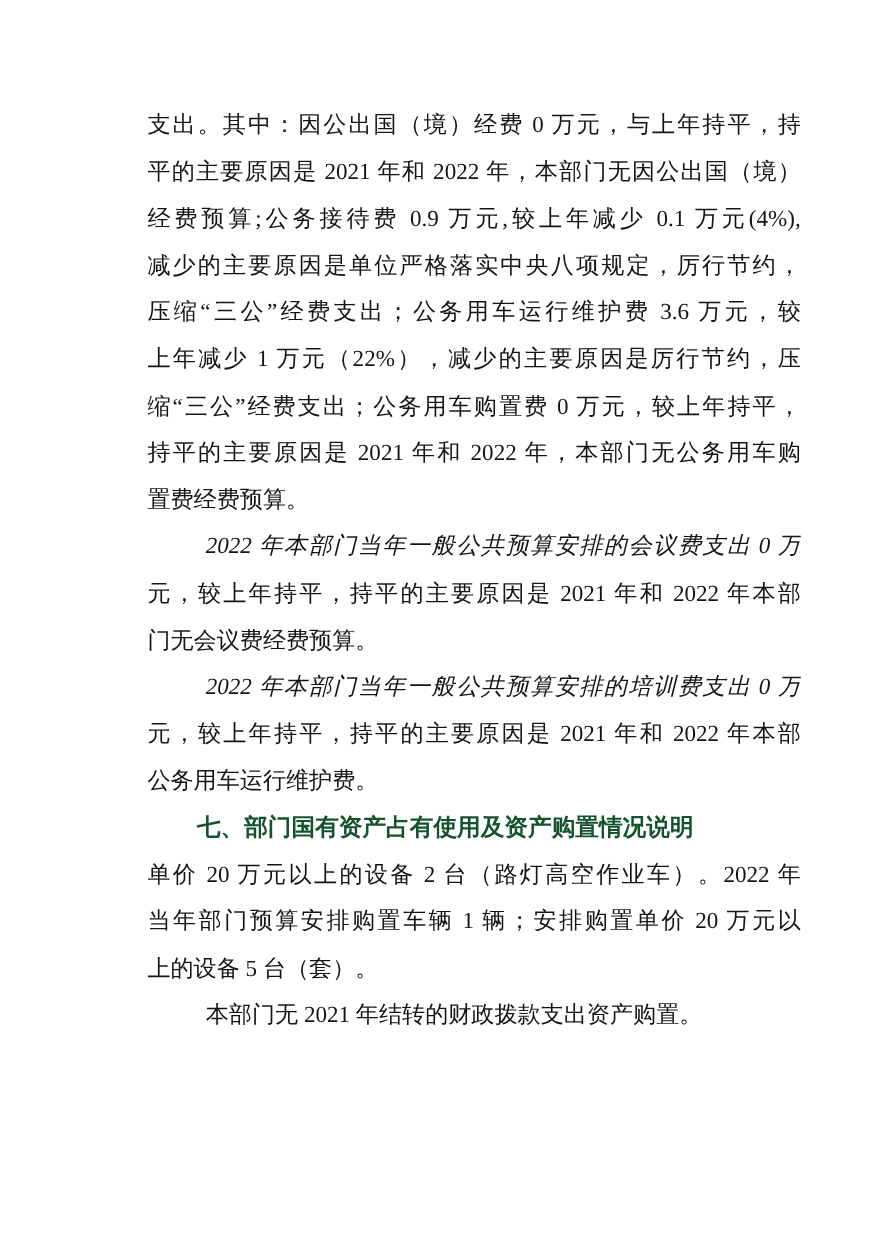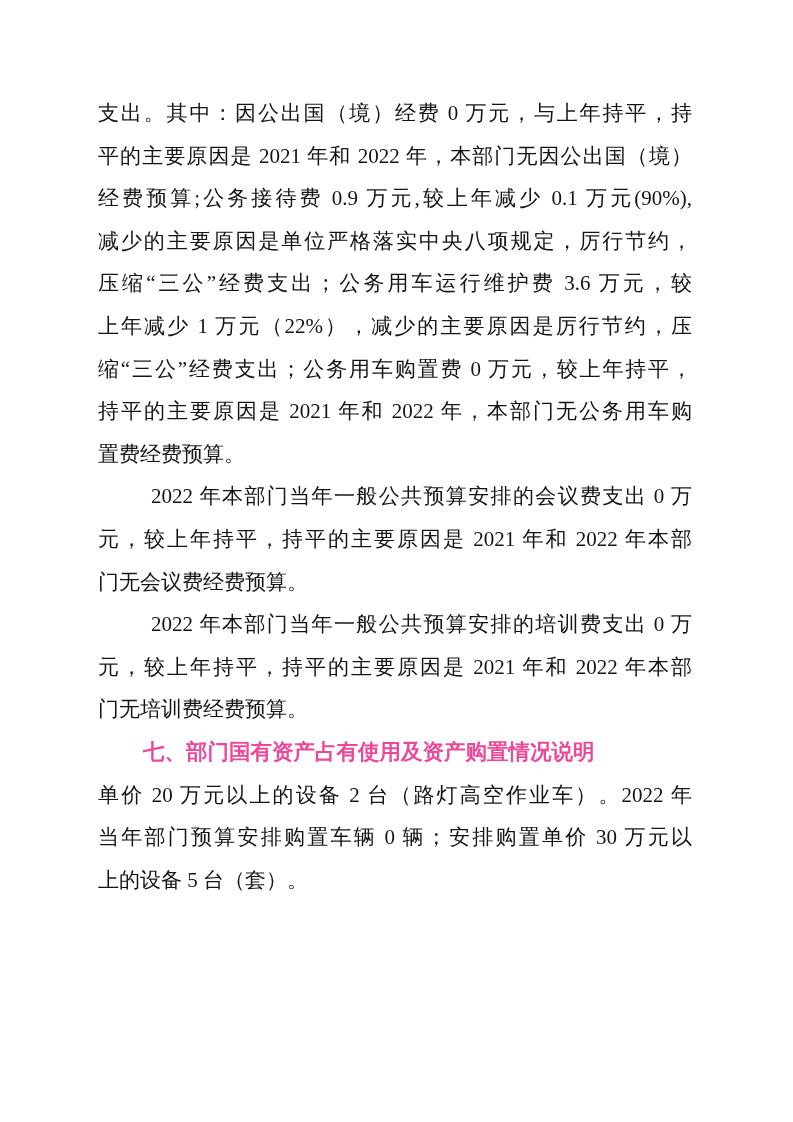--- a/index.html
+++ b/index.html
@@ -23,60 +23,63 @@
     width: 594px;
   }
   .line {
     box-sizing: border-box;
     width: 100%;
     height: 42.6px;
     line-height: 42.6px;
     font-size: 21px;
     text-align: left;
     white-space: nowrap;
+    margin-left: 36px;
   }
   .line.justify,
   .line.justify-indent {
     white-space: normal;
     text-align: justify;
     text-align-last: justify;
     overflow: hidden;
   }
   .line.justify-indent {
     padding-left: 53px;
+    font-style: italic;
   }
   .line.left-indent {
     padding-left: 53px;
   }
   .line.heading {
     padding-left: 45px;
     font-family: "Liberation Sans", "DejaVu Sans", sans-serif;
     font-weight: bold;
     font-size: 21.5px;
-    color: #ec4899;
+    color: #14532d;
   }
 </style>
 </head>
 <body>
 
 <div class="page">
   <div class="content">
       <div class="line justify">支出。其中：因公出国（境）经费 0 万元，与上年持平，持</div>
       <div class="line justify">平的主要原因是 2021 年和 2022 年，本部门无因公出国（境）</div>
-      <div class="line justify">经费预算;公务接待费 0.9 万元,较上年减少 0.1 万元(90%),</div>
+      <div class="line justify">经费预算;公务接待费 0.9 万元,较上年减少 0.1 万元(4%),</div>
       <div class="line justify">减少的主要原因是单位严格落实中央八项规定，厉行节约，</div>
       <div class="line justify">压缩“三公”经费支出；公务用车运行维护费 3.6 万元，较</div>
       <div class="line justify">上年减少 1 万元（22%），减少的主要原因是厉行节约，压</div>
       <div class="line justify">缩“三公”经费支出；公务用车购置费 0 万元，较上年持平，</div>
       <div class="line justify">持平的主要原因是 2021 年和 2022 年，本部门无公务用车购</div>
       <div class="line left">置费经费预算。</div>
       <div class="line justify-indent">2022 年本部门当年一般公共预算安排的会议费支出 0 万</div>
       <div class="line justify">元，较上年持平，持平的主要原因是 2021 年和 2022 年本部</div>
       <div class="line left">门无会议费经费预算。</div>
       <div class="line justify-indent">2022 年本部门当年一般公共预算安排的培训费支出 0 万</div>
       <div class="line justify">元，较上年持平，持平的主要原因是 2021 年和 2022 年本部</div>
-      <div class="line left">门无培训费经费预算。</div>
+      <div class="line left">公务用车运行维护费。</div>
       <div class="line heading">七、部门国有资产占有使用及资产购置情况说明</div>
       <div class="line justify">单价 20 万元以上的设备 2 台（路灯高空作业车）。2022 年</div>
-      <div class="line justify">当年部门预算安排购置车辆 0 辆；安排购置单价 30 万元以</div>
+      <div class="line justify">当年部门预算安排购置车辆 1 辆；安排购置单价 20 万元以</div>
       <div class="line left">上的设备 5 台（套）。</div>
+      <div class="line left-indent">本部门无 2021 年结转的财政拨款支出资产购置。</div>
     </div>
 </div>
 
 </body></html>

